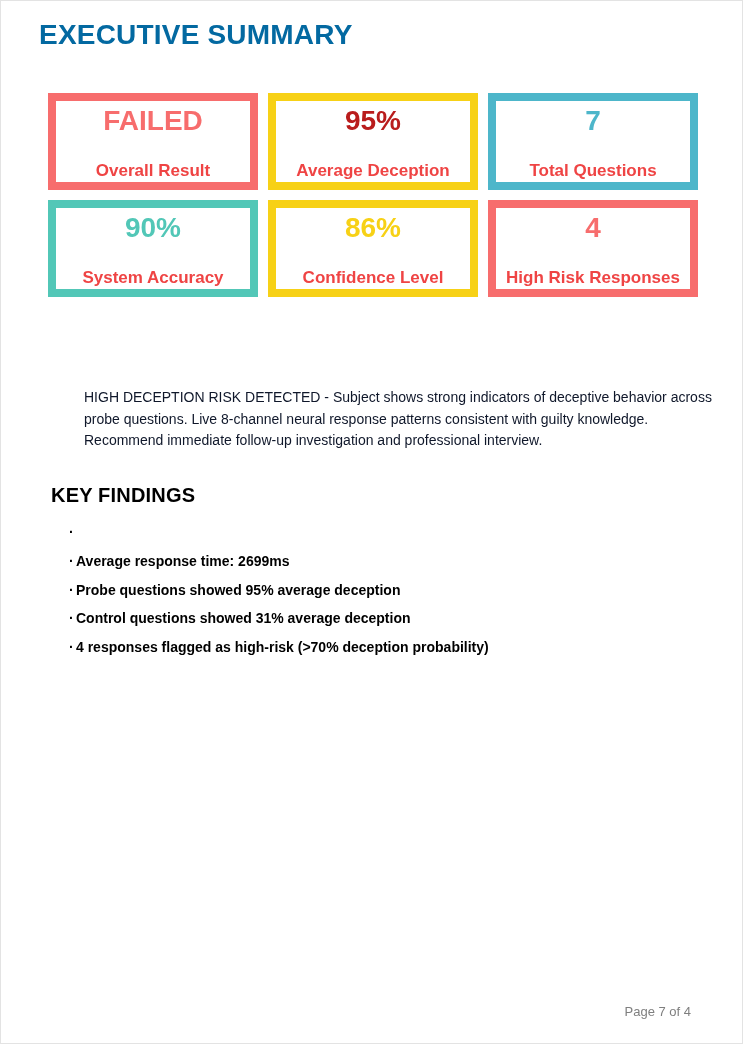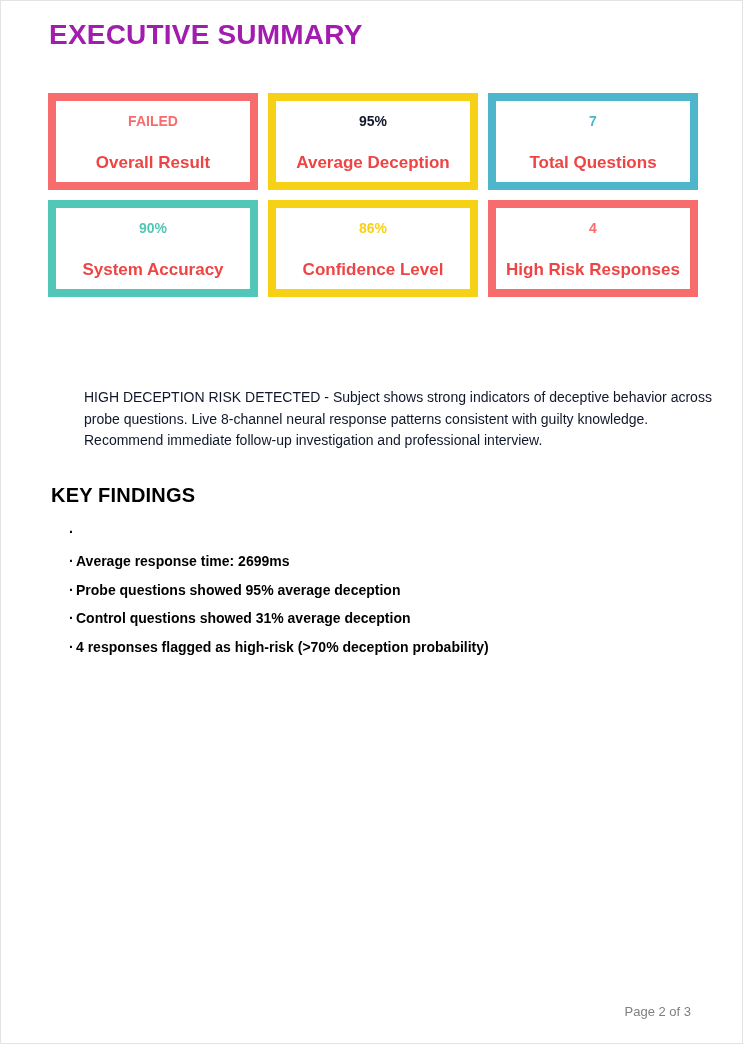--- a/index.html
+++ b/index.html
@@ -8,25 +8,25 @@
   .page {
     position: relative;
     width: 743px;
     height: 1044px;
     background: #ffffff;
     border: 1px solid #e3e3e3;
     overflow: hidden;
   }
   .page-title {
     position: absolute;
-    left: 48px;
+    left: 38px;
     top: 18px;
     font-size: 28px;
     font-weight: bold;
-    color: #a21caf;
+    color: #0369a1;
     letter-spacing: 0.2px;
     text-align: right;
   }
   .stats-grid {
     position: absolute;
     left: 47px;
     top: 92px;
     width: 650px;
     display: grid;
     grid-template-columns: repeat(3, 210px);
@@ -38,21 +38,21 @@
     background: #ffffff;
     border: 8px solid #cccccc;
     display: flex;
     flex-direction: column;
     align-items: center;
     justify-content: center;
     padding-top: 4px;
     text-align: center;
   }
   .stat-value {
-    font-size: 14px;
+    font-size: 28px;
     font-weight: bold;
     line-height: 1.1;
   }
   .stat-label {
     margin-top: 24px;
     font-size: 17px;
     font-weight: bold;
     color: #ef4444;
   }
   .section-heading {
@@ -111,21 +111,21 @@
   <div class="page-title">EXECUTIVE SUMMARY</div>
 
   <div class="stats-grid">
 
     <div class="stat-card" style="border-color: rgb(247, 109, 109);">
       <div class="stat-value" style="color: rgb(247, 109, 109);">FAILED</div>
       <div class="stat-label">Overall Result</div>
     </div>
 
     <div class="stat-card" style="border-color: rgb(247, 209, 22);">
-      <div class="stat-value" style="color: #0f172a;">95%</div>
+      <div class="stat-value" style="color: #b91c1c;">95%</div>
       <div class="stat-label">Average Deception</div>
     </div>
 
     <div class="stat-card" style="border-color: rgb(77, 182, 202);">
       <div class="stat-value" style="color: rgb(77, 182, 202);">7</div>
       <div class="stat-label">Total Questions</div>
     </div>
 
     <div class="stat-card" style="border-color: rgb(82, 199, 183);">
       <div class="stat-value" style="color: rgb(82, 199, 183);">90%</div>
@@ -164,15 +164,15 @@
     <div class="finding-item">
       <span class="finding-bullet">·</span>
       <span>Control questions showed 31% average deception</span>
     </div>
     <div class="finding-item">
       <span class="finding-bullet">·</span>
       <span>4 responses flagged as high-risk (&gt;70% deception probability)</span>
     </div>
   </div>
 
-  <div class="page-number">Page 2 of 3</div>
+  <div class="page-number">Page 7 of 4</div>
 
 </div>
 
 </body></html>

